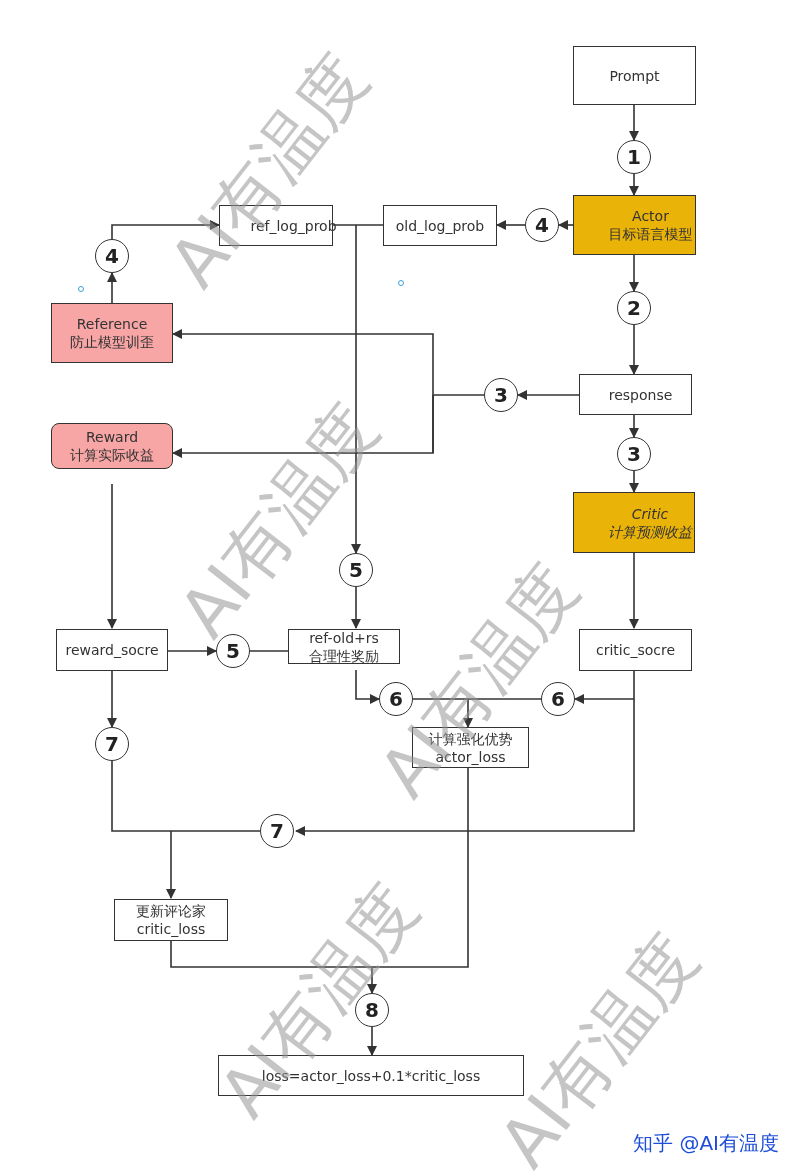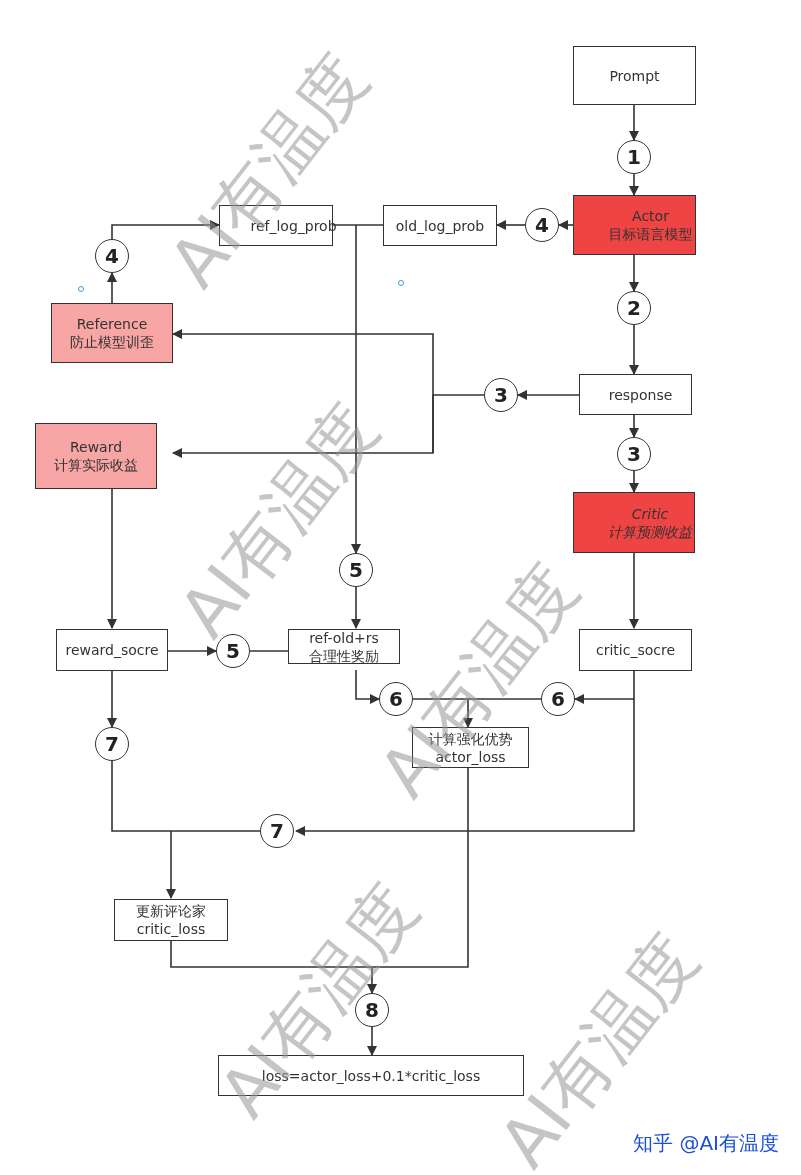--- a/index.html
+++ b/index.html
@@ -3,21 +3,21 @@
 <meta charset="utf-8">
 <style>
   html, body { margin:0; padding:0; background:#ffffff; }
   body { width:801px; height:1175px; position:relative; overflow:hidden;
          font-family:"DejaVu Sans", "Liberation Sans", sans-serif; }
   #canvas { position:absolute; left:0; top:0; width:801px; height:1175px; }
   .node { position:absolute; box-sizing:border-box; border:1.6px solid #333;
           background:#fff; color:#333; display:flex; flex-direction:column;
           align-items:center; justify-content:center; text-align:center;
           font-size:14px; line-height:18px; }
-  .node.yellow { background:#ef4444;padding-left:32px; }
+  .node.yellow { background:#eab308;padding-left:32px; }
   .node.pink { background:#f7a5a5; }
   .step { position:absolute; box-sizing:border-box; width:34px; height:34px;
           border:1.6px solid #333; border-radius:50%; background:#fff;
           display:flex; align-items:center; justify-content:center;
           font-size:20px; color:#222; font-weight:bold; }
   .anchor-dot { position:absolute; width:6px; height:6px; border:1.3px solid #3aa0d8;
                 border-radius:50%; box-sizing:border-box; }
   .watermark { position:absolute; font-size:68px; color:rgba(150,150,150,0.55);
                transform-origin:left top; white-space:nowrap; font-weight:normal; pointer-events:none; }
   .credit { position:absolute; right:22px; bottom:18px; font-size:20px; color:#1d4ed8; }
@@ -105,21 +105,21 @@
 
 <div class="node pink" style="left:51px;top:303px;width:122px;height:60px;">
   <span>Reference</span>
   <span>防止模型训歪</span>
 </div>
 
 <div class="node" style="left:579px;top:374px;width:113px;height:41px;padding-left:10px;">
   <span>response</span>
 </div>
 
-<div class="node pink" style="left:35px;top:423px;width:122px;height:66px;">
+<div class="node pink" style="left:51px;top:423px;width:122px;height:46px;border-radius:8px;">
   <span>Reward</span>
   <span>计算实际收益</span>
 </div>
 
 <div class="node yellow" style="left:573px;top:492px;width:122px;height:61px;font-style:italic;">
   <span>Critic</span>
   <span>计算预测收益</span>
 </div>
 
 <div class="node" style="left:56px;top:629px;width:112px;height:42px;">

